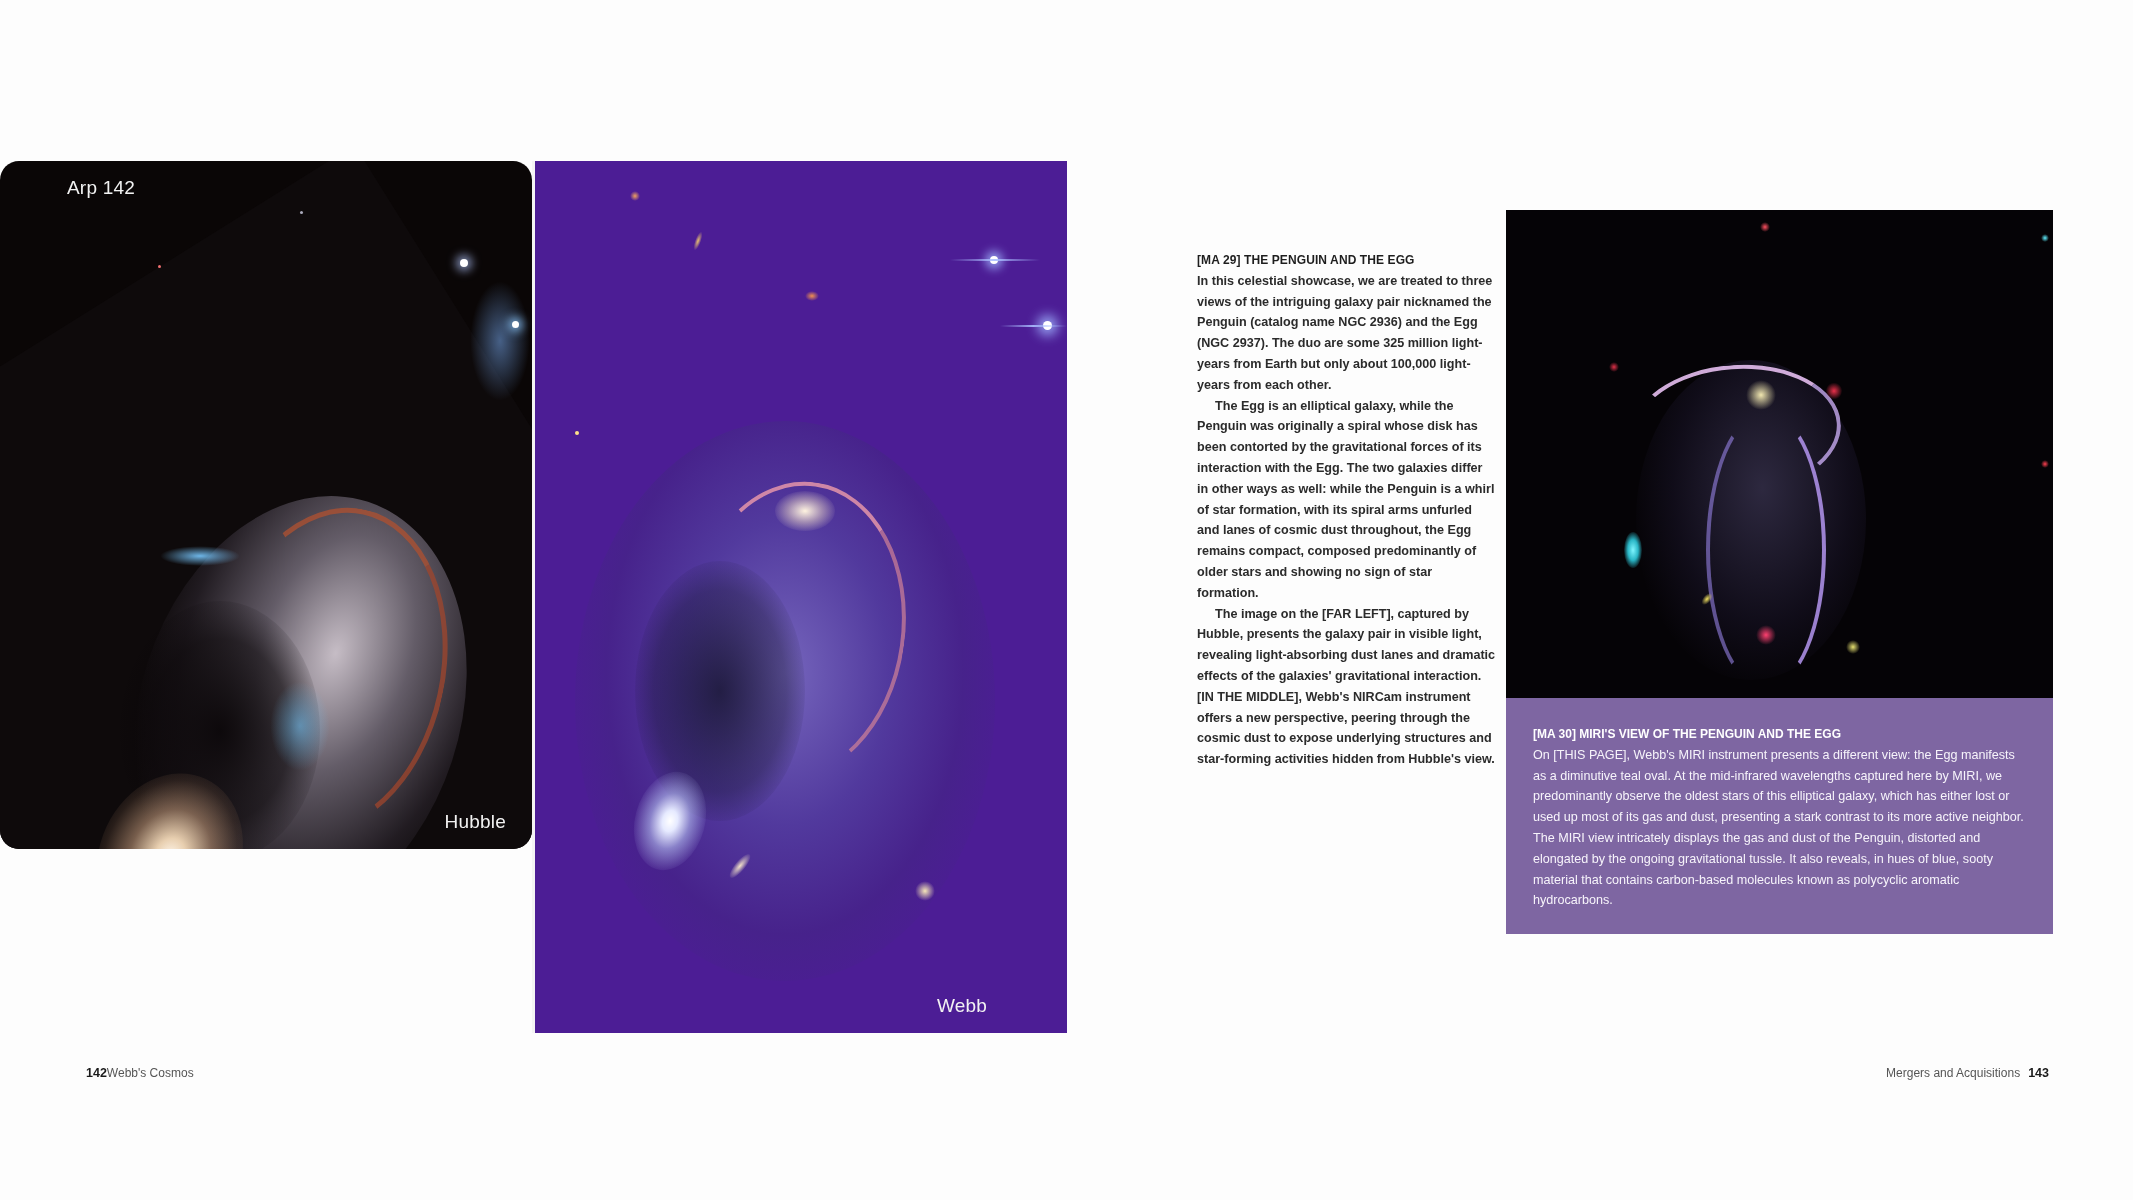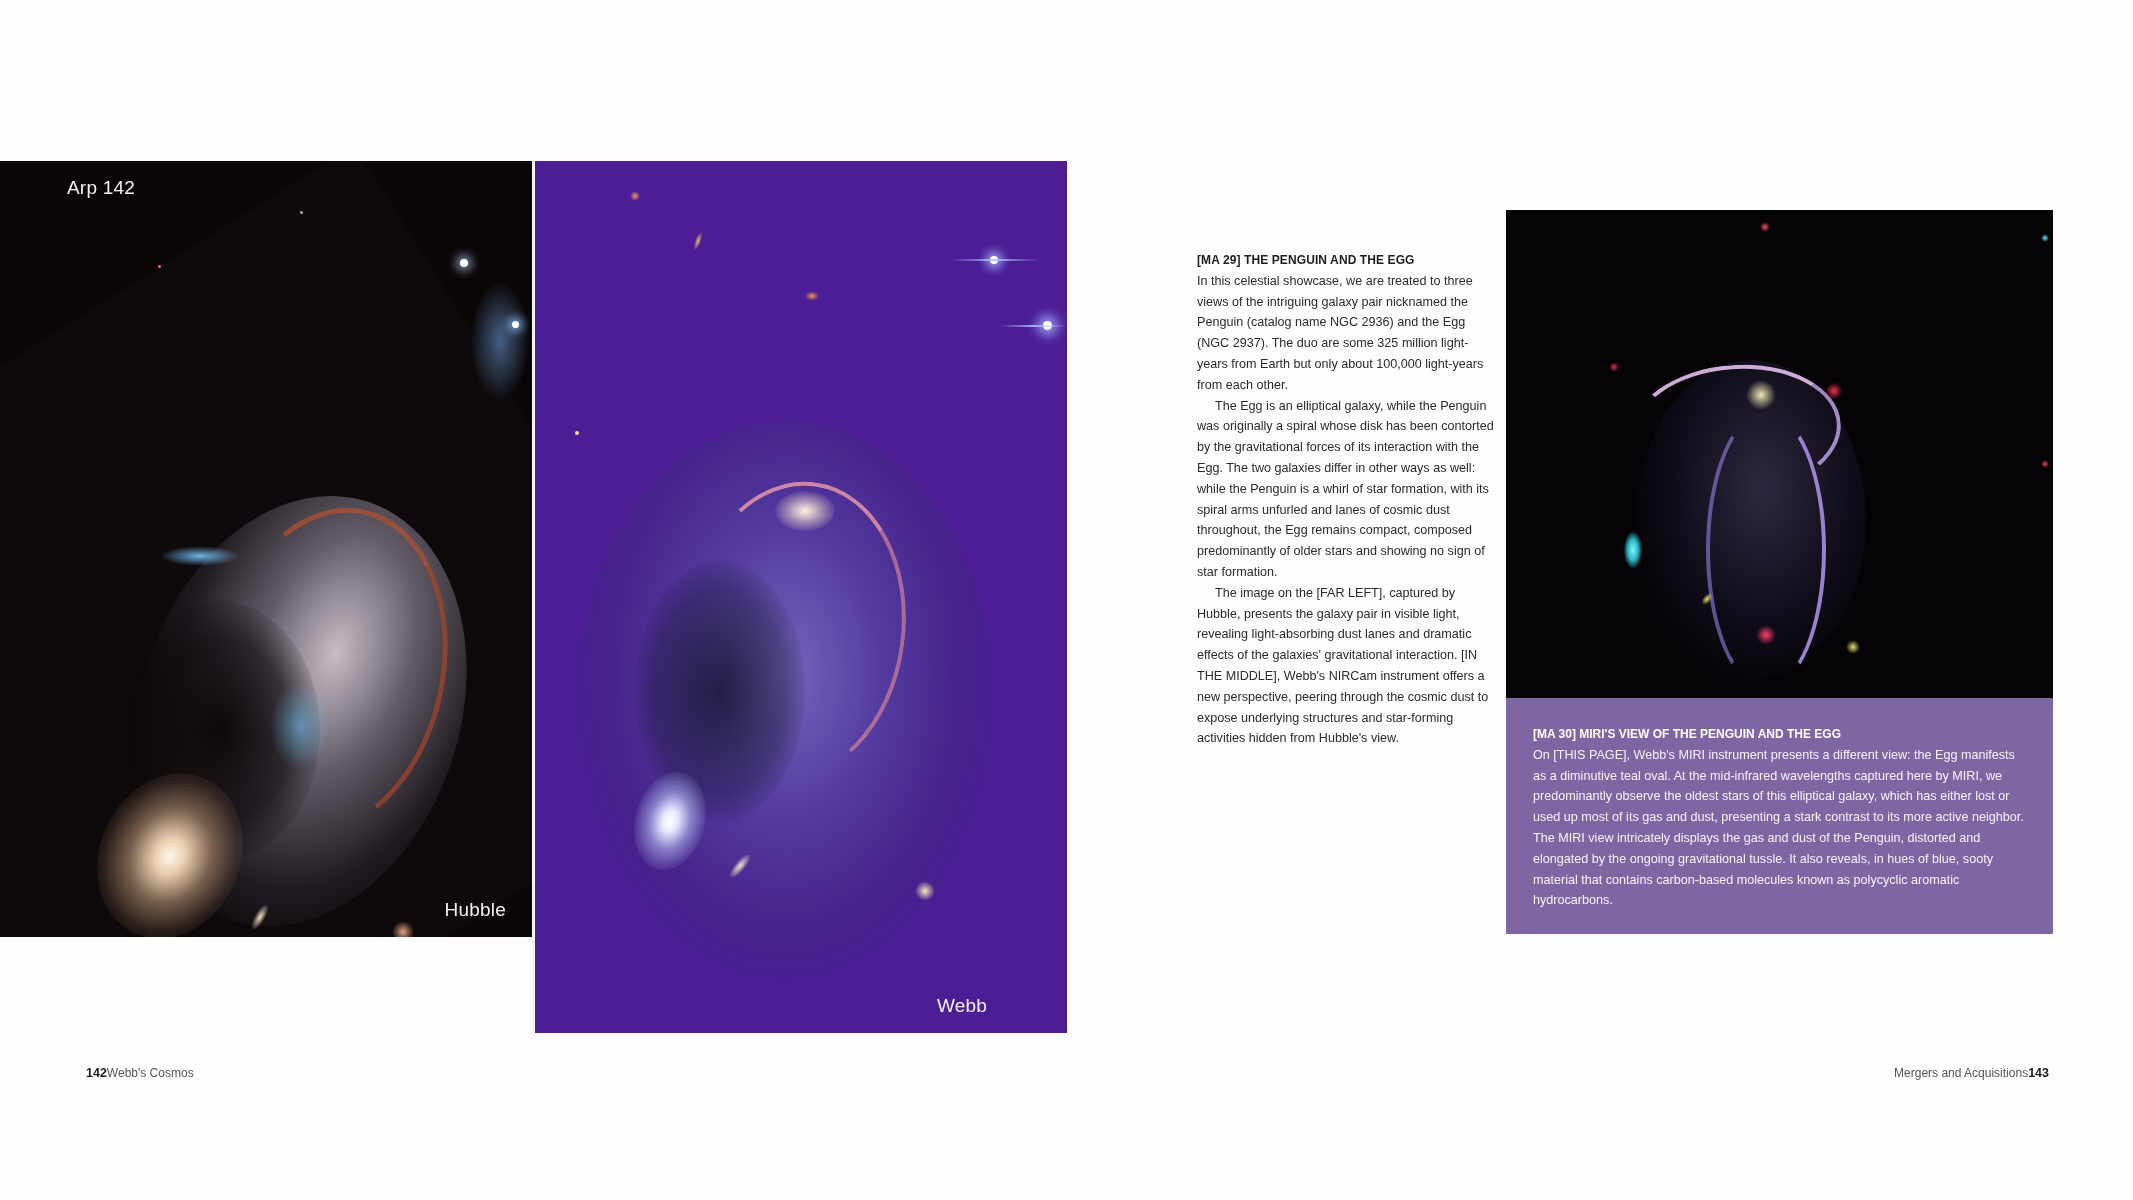--- a/index.html
+++ b/index.html
@@ -5,21 +5,21 @@
   * { box-sizing: border-box; margin: 0; padding: 0; }
   html, body { width: 2133px; height: 1200px; background: #fdfdfd; overflow: hidden; }
   body { position: relative; font-family: "Liberation Sans", sans-serif; color: #2a2a2a; }
 
   .spread { position: absolute; inset: 0; }
 
   
   .photo { position: absolute; overflow: hidden; background: #0b0807; }
   .photo .cap { position: absolute; color: #f2f2f2; font-family: "Liberation Sans", sans-serif; font-size: 19px; letter-spacing: 0.2px; }
 
-  #hubble { left: 0; top: 161px; width: 532px; height: 776px; background: #0a0606; }
+  #hubble { left: 0; top: 161px; width: 532px; height: 688px; background: #0a0606; border-radius: 19px; }
   #hubble .tile {
     position: absolute; left: -120px; top: 120px; width: 720px; height: 720px;
     transform: rotate(-32deg); background: #0e0a0b;
   }
   #hubble .cap-top { left: 67px; top: 16px; }
   #hubble .cap-bottom { right: 26px; bottom: 16px; margin-top: 33px; }
 
   .divider { position: absolute; left: 532px; top: 161px; width: 3px; height: 872px; background: #f4f4f4; }
 
   #webb { left: 535px; top: 161px; width: 532px; height: 872px; background: #4c1d95; }
@@ -28,39 +28,39 @@
   .blob { position: absolute; border-radius: 50%; }
   .star { position: absolute; border-radius: 50%; background: #fff; }
   .spike { position: absolute; background: linear-gradient(90deg, transparent, rgba(170,190,255,0.9), transparent); height: 2px; }
 
   
   .body-col {
     position: absolute; left: 1173px; top: 250px; width: 300px;
     font-size: 12.6px; line-height: 20.8px; color: #2b2b2b; margin-left: 24px;
   }
   .body-col .head { font-weight: bold; font-size: 12px; letter-spacing: 0.1px; color: #1e1e1e; }
-  .body-col p { text-indent: 0; }
+  .body-col p { text-indent: 0; font-weight: bold; }
   .body-col p.ind { text-indent: 18px; }
 
   #miri { left: 1506px; top: 210px; width: 547px; height: 488px; background: #050306; }
 
   .purple-box {
     position: absolute; left: 1506px; top: 698px; width: 547px; height: 236px;
     background: #7e66a2; color: #f7f4fb; padding: 26px 28px 8px 27px;
     font-size: 12.6px; line-height: 20.8px;
   }
   .purple-box .head { font-weight: bold; font-size: 12px; color: #ffffff; }
 
   
   .folio { position: absolute; top: 1066px; font-size: 12px; color: #555; }
   .folio b { color: #1a1a1a; font-size: 12.5px; }
   .folio-left { left: 86px; }
   .folio-right { right: 84px; }
   .folio-left b { }
-  .folio-right b { }
+  .folio-right b { margin-left: 8px; }
 </style>
 </head>
 <body>
 
 <div class="spread">
 
   <div class="photo" id="hubble">
     <div class="tile"></div>
 
     <div class="blob" style="left:140px; top:330px; width:320px; height:440px; background: radial-gradient(ellipse at 55% 35%, rgba(230,220,230,0.85) 0%, rgba(170,160,180,0.55) 30%, rgba(90,80,100,0.25) 60%, transparent 75%); transform: rotate(18deg);"></div>

